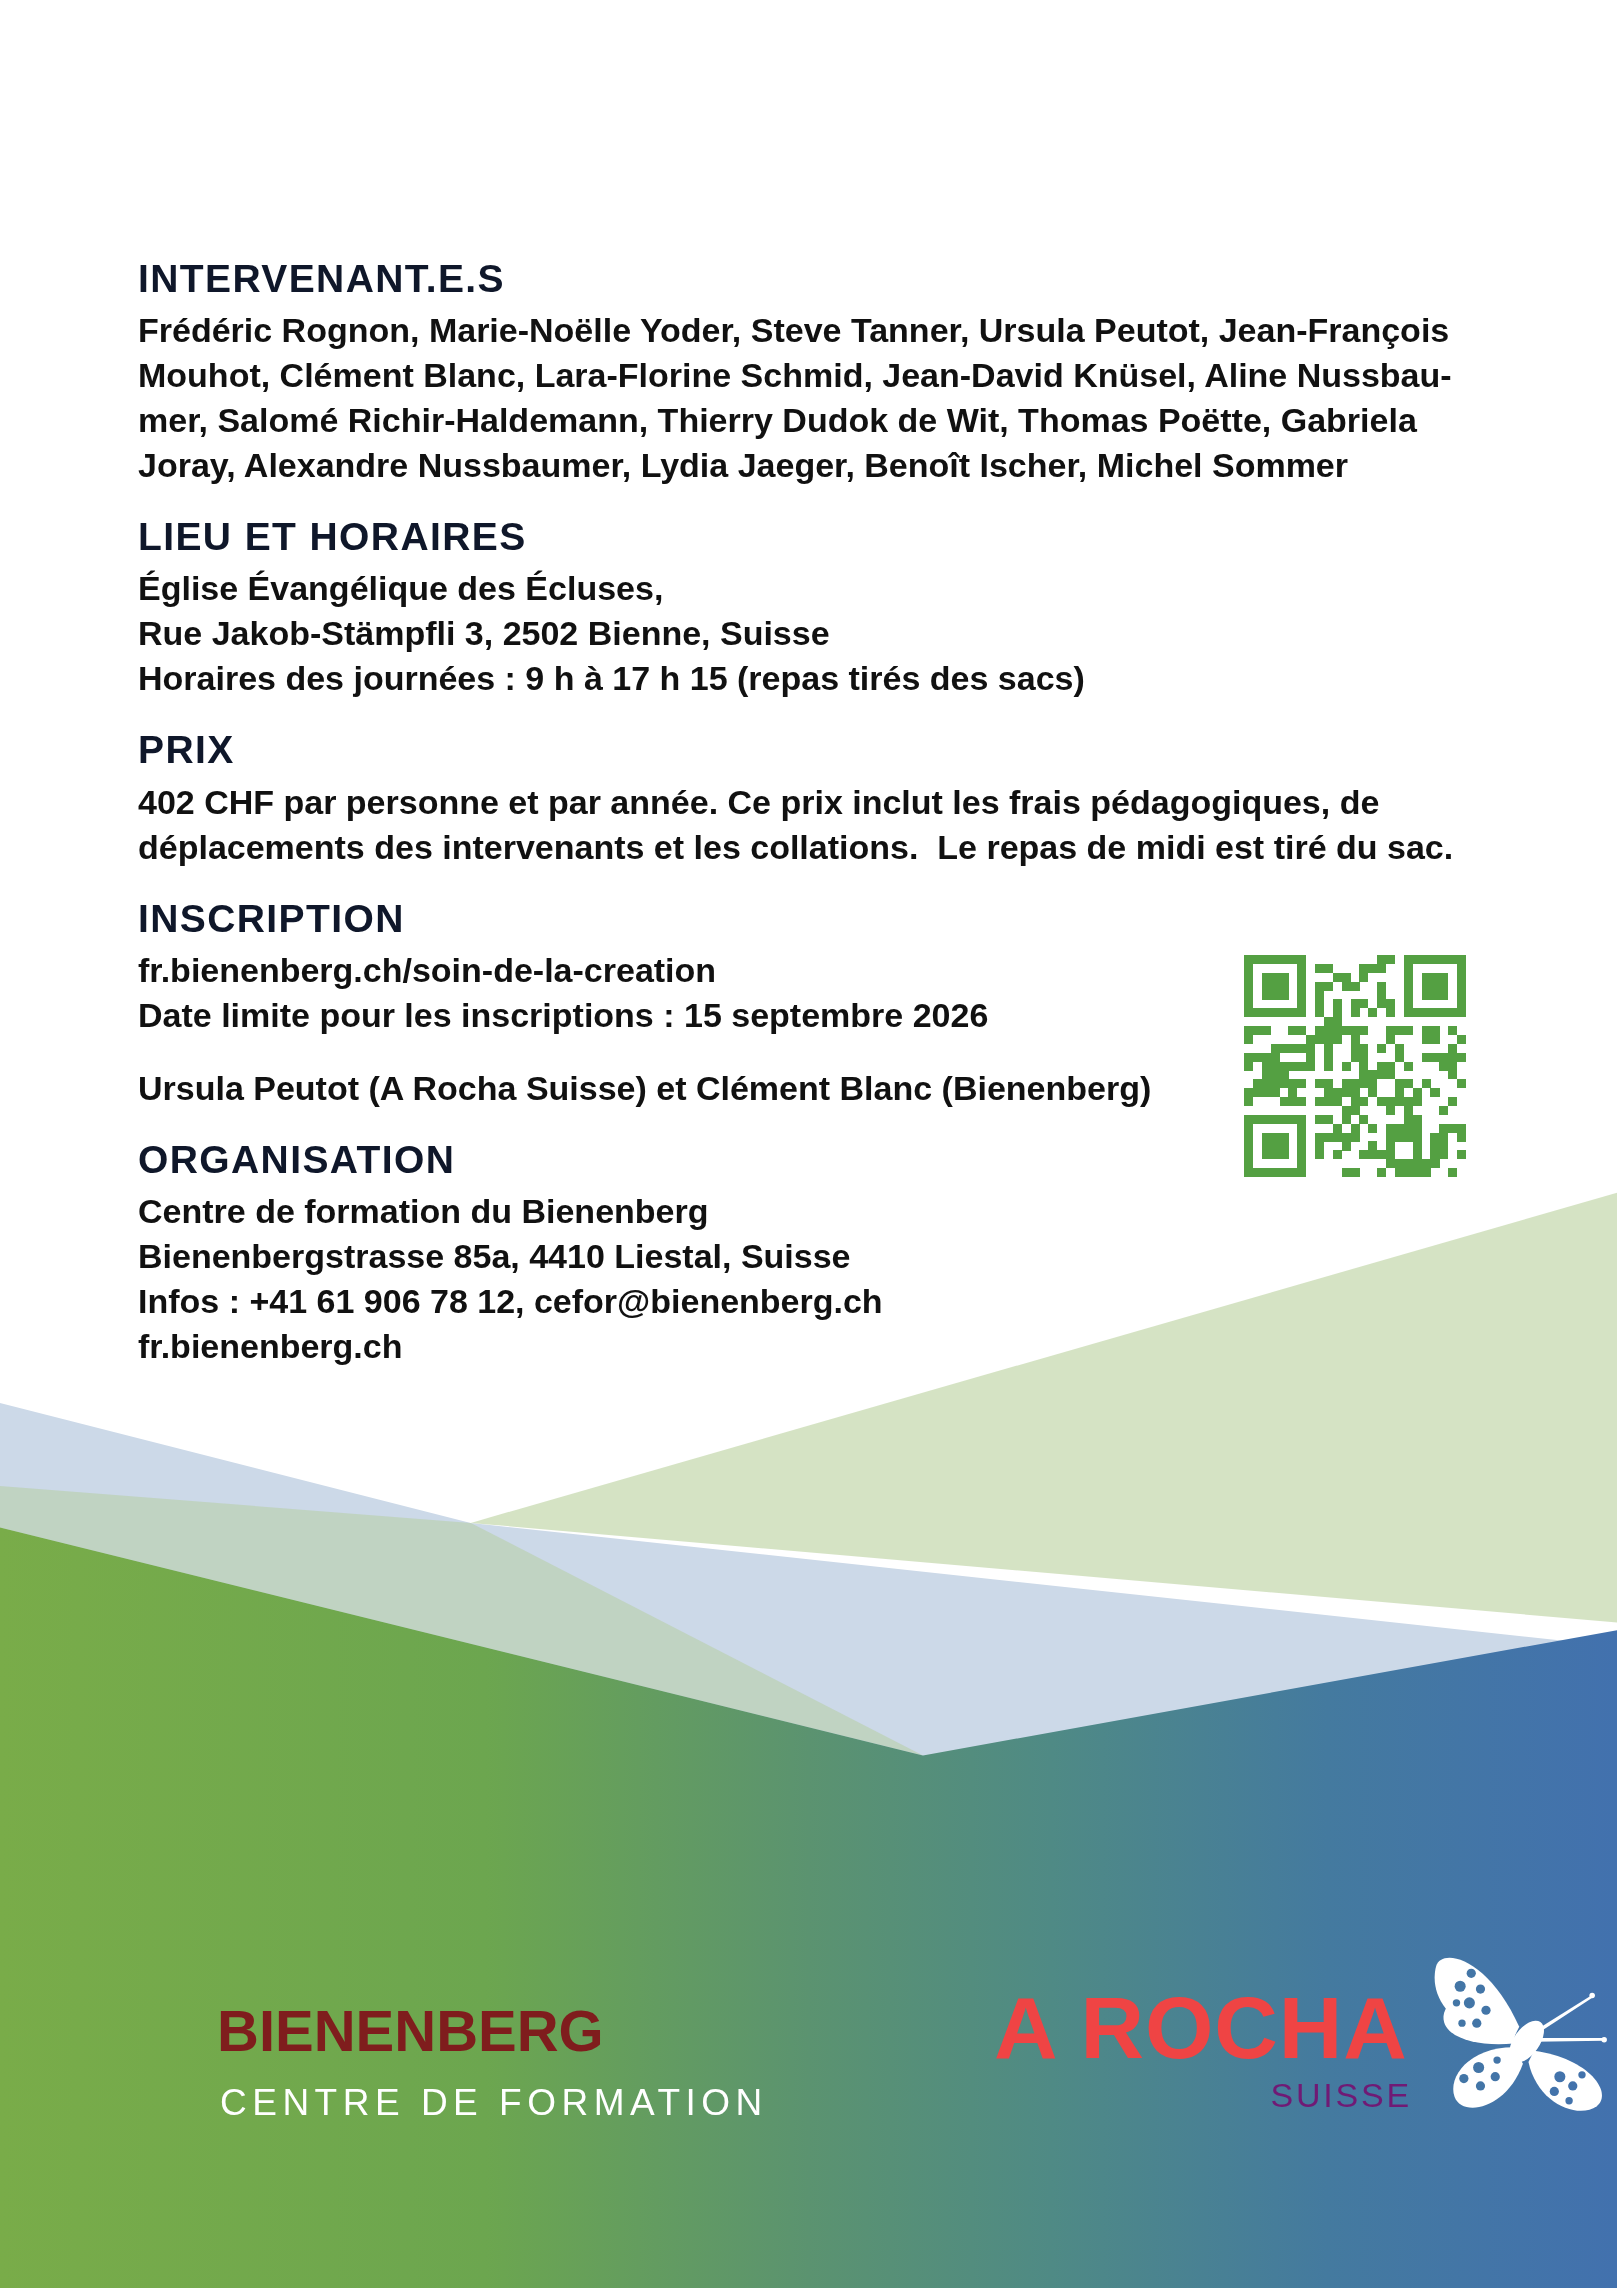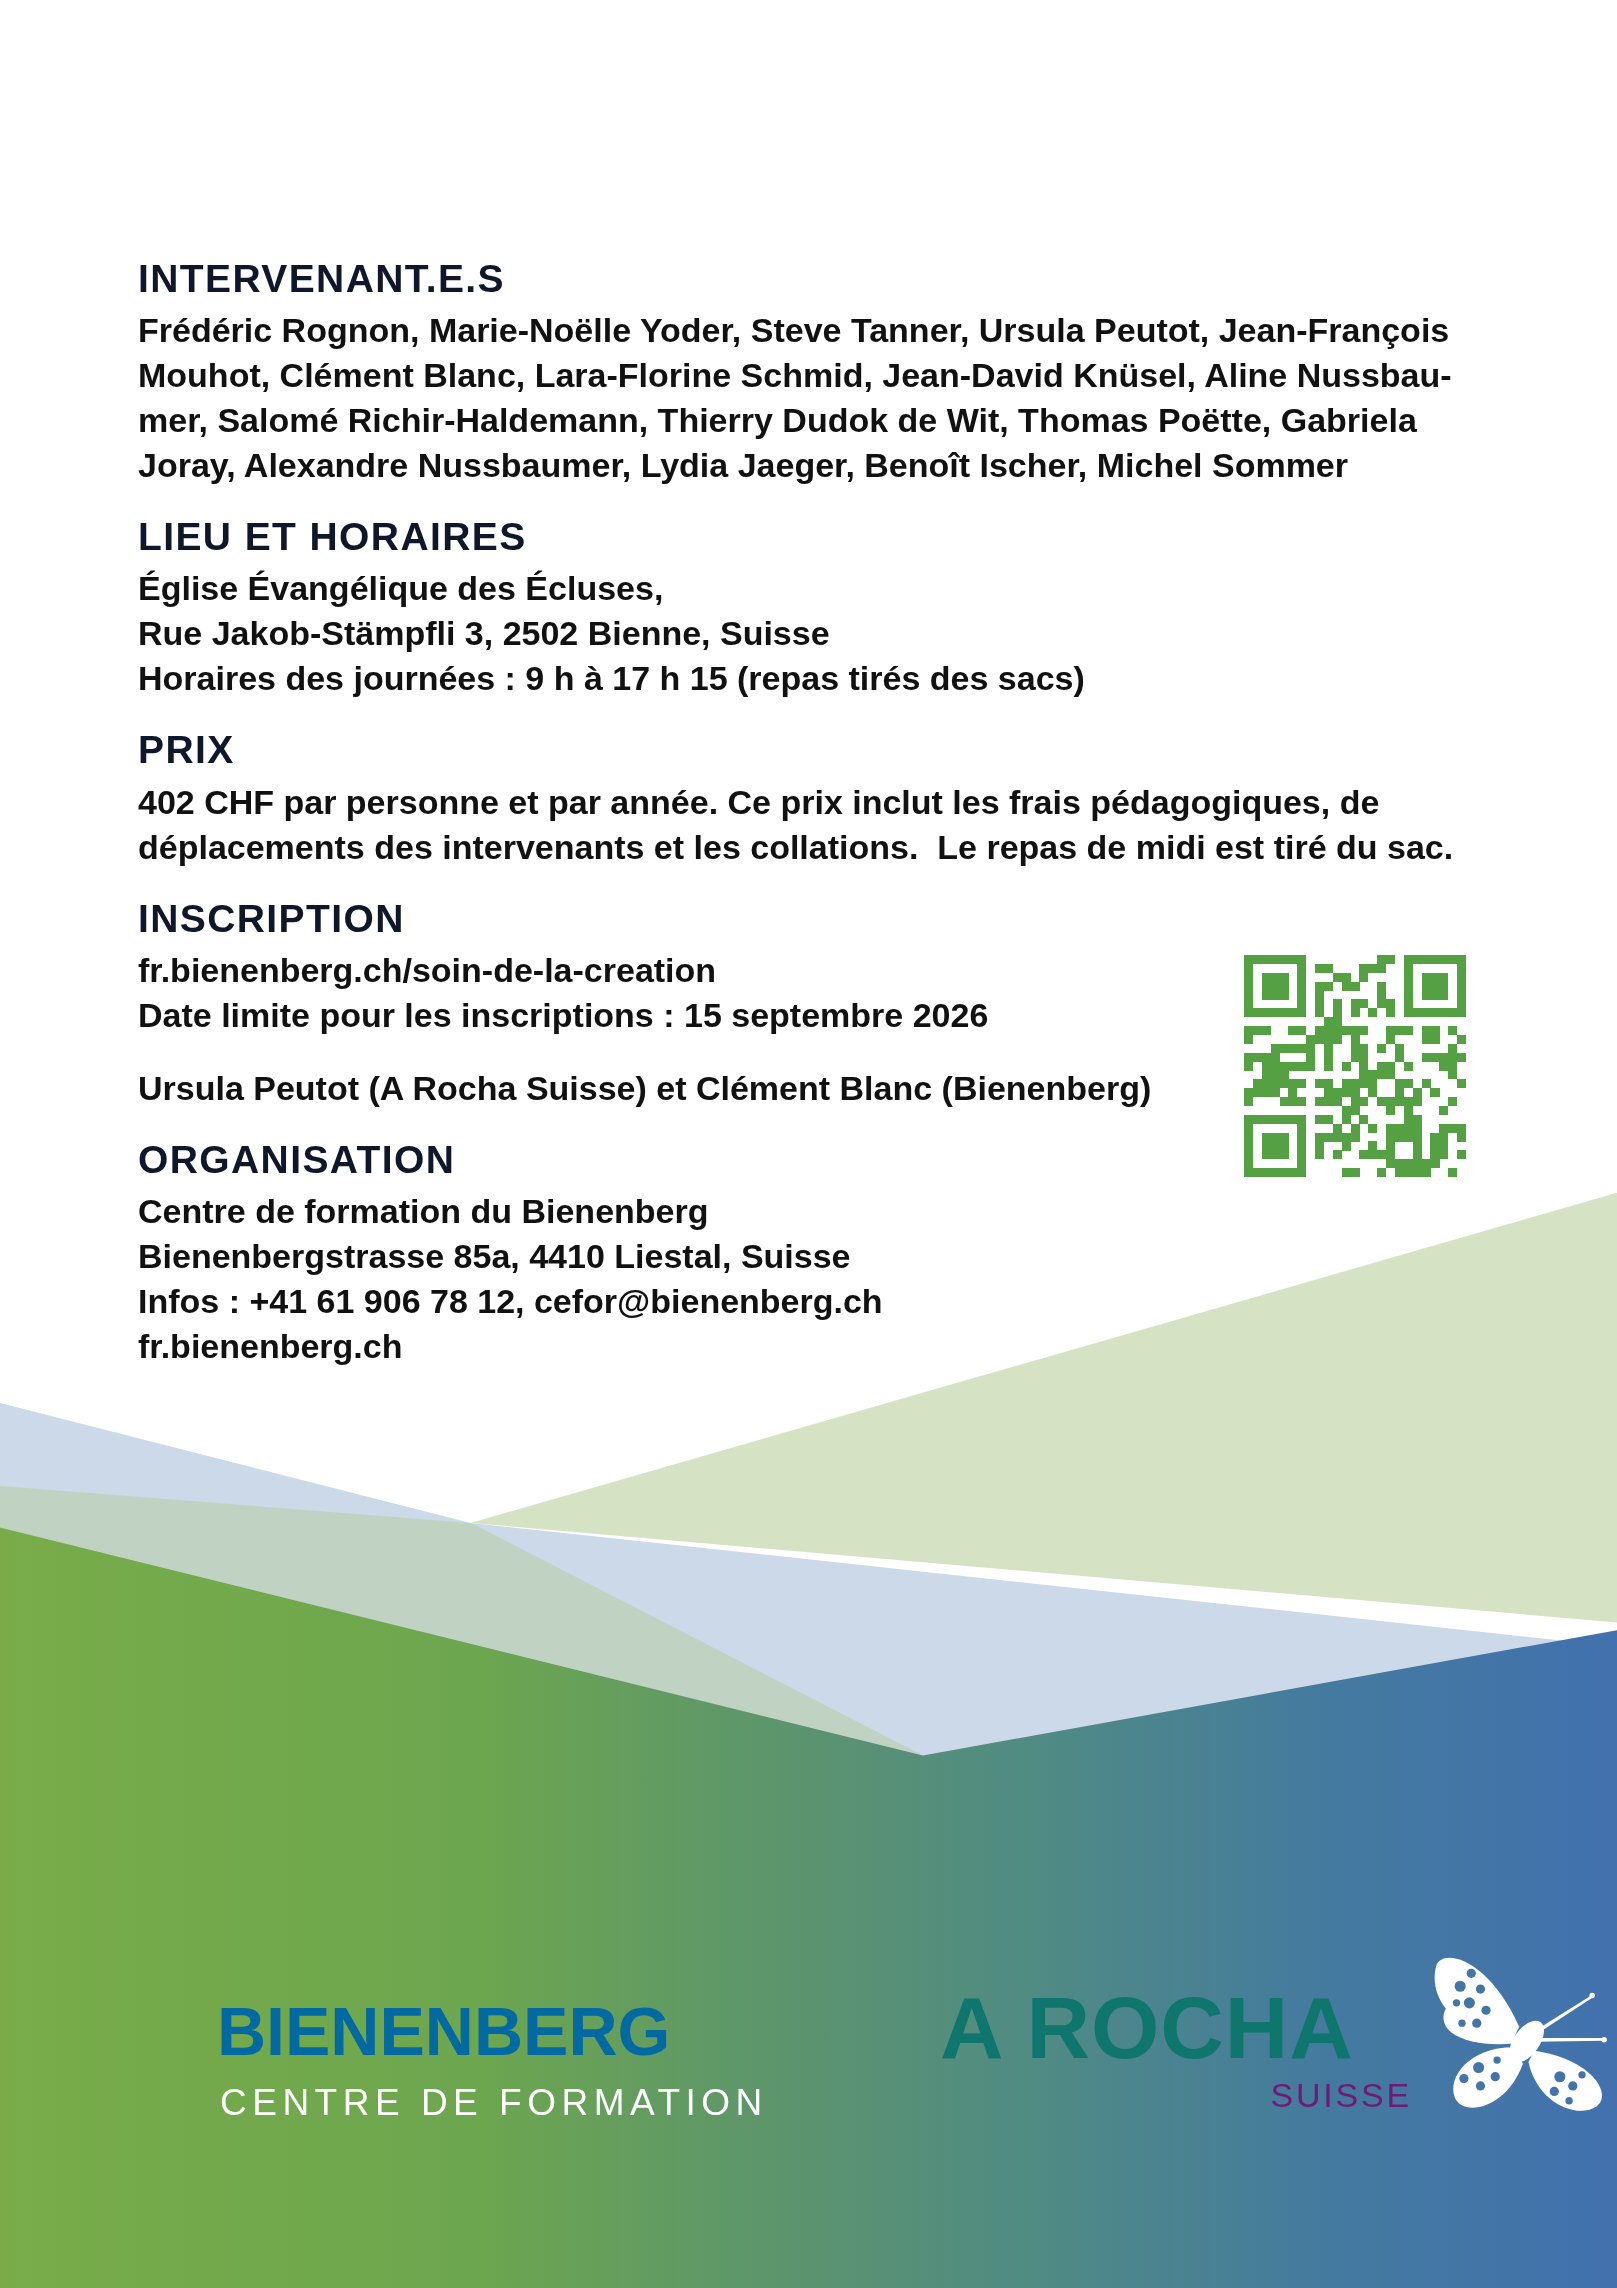--- a/index.html
+++ b/index.html
@@ -37,29 +37,29 @@
   .qr{
     position:absolute;
     left:1244px;top:955px;
     width:222px;height:222px;
   }
   
   .bands{position:absolute;left:0;top:0;width:1618px;height:2289px;}
   
   .logo-bienenberg{
     position:absolute;left:217px;top:1986px;
-    color:#0369a1;font-weight:800;font-size:68px;line-height:90px;letter-spacing:0px;
+    color:#7f1d1d;font-weight:800;font-size:58px;line-height:90px;letter-spacing:0px;
   }
   .logo-bienenberg-sub{
     position:absolute;left:220px;top:2082px;
     color:#ffffff;font-weight:400;font-size:37px;line-height:42px;letter-spacing:5.5px;
   }
   .logo-arocha{
-    position:absolute;left:940px;top:1984px;width:418px;
-    color:#0f766e;font-weight:800;font-size:88px;line-height:88px;letter-spacing:0.9px;
+    position:absolute;left:994px;top:1984px;width:418px;
+    color:#ef4444;font-weight:800;font-size:88px;line-height:88px;letter-spacing:0.9px;
     text-align:left;white-space:nowrap;
   }
   .logo-arocha-sub{
     position:absolute;left:994px;top:2071px;width:418px;
     color:#701a75;font-weight:400;font-size:34px;line-height:48px;letter-spacing:2.8px;
     text-align:right;
   }
   .butterfly{
     position:absolute;left:1542px;top:2100px;width:210px;height:215px;
   }

